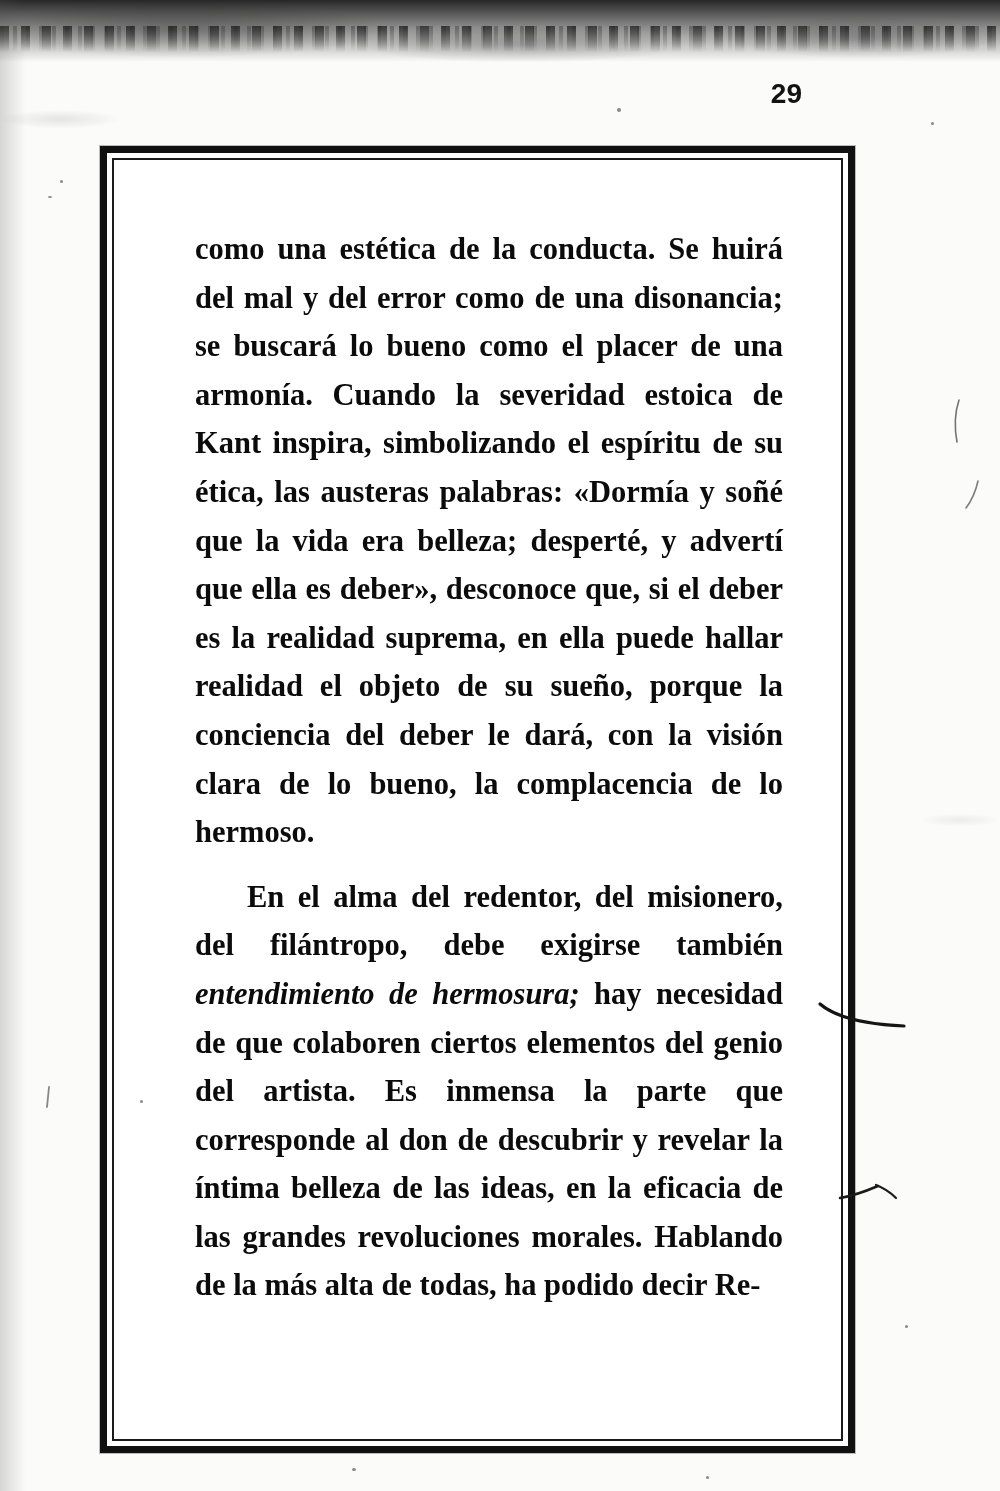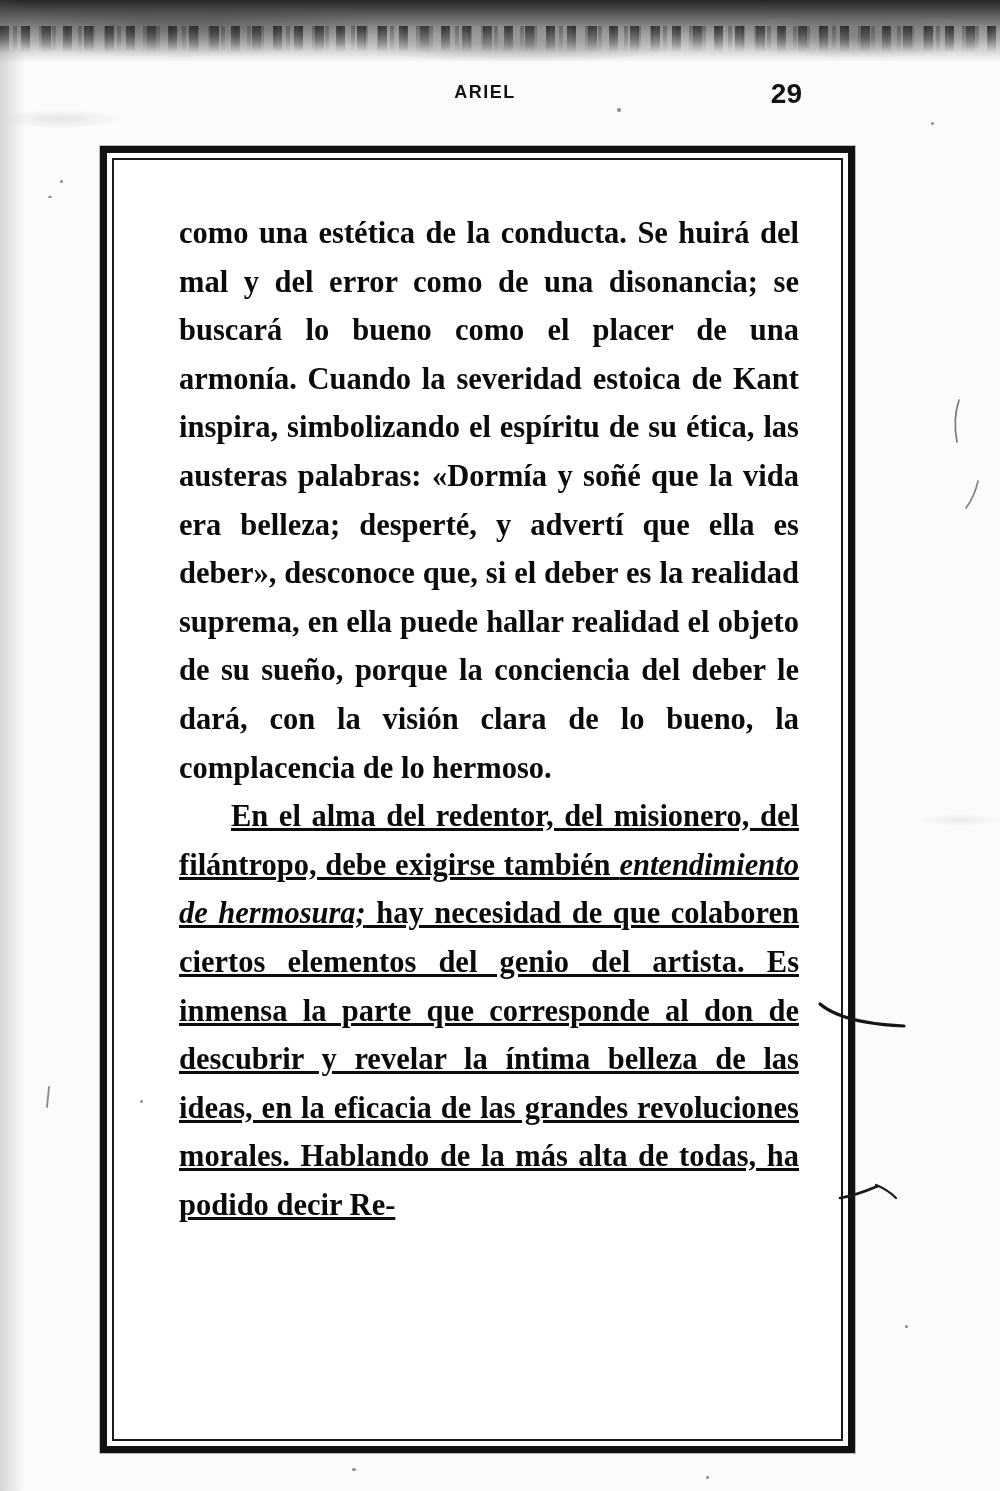--- a/index.html
+++ b/index.html
@@ -113,33 +113,32 @@
   }
 
   .text-body {
     position: absolute;
     left: 72px;
     top: 56px;
     width: 620px;
   }
 
   p.para {
-    margin: 0;
+    margin: 16px;
     font-size: 30.5px;
     line-height: 48.6px;
     text-align: justify;
     text-justify: inter-word;
     font-family: "Liberation Serif", serif;
     color: #0b0b0b;
     font-weight: 600;
     -webkit-font-smoothing: none;
   }
   p.para.indent {
     text-indent: 52px;
-    text-decoration: underline;
   }
   p.para + p.para {
     margin-top: 0;
   }
   .ital {
     font-style: italic;
   }
 
   
   .pen {
@@ -187,23 +186,20 @@
 </style>
 </head>
 <body>
 
 <div class="page">
 
   <div class="scan-noise"></div>
   <div class="top-edge"></div>
   <div class="left-edge"></div>
 
-  <div class="running-head">
-    <span class="running-title">ARIEL</span>
-  </div>
 
   <div class="folio">29</div>
 
   <div class="text-frame">
     <div class="text-frame-inner"></div>
 
     <div class="text-body">
       <p class="para">
         <span>como una estética de la conducta. Se huirá del mal y del error como de una disonancia; se buscará lo bueno como el placer de una armonía. Cuando la severidad estoica de Kant inspira, simbolizando el espíritu de su ética, las austeras palabras: «Dormía y soñé que la vida era belleza; desperté, y advertí que ella es deber», desconoce que, si el deber es la realidad suprema, en ella puede hallar realidad el objeto de su sueño, porque la conciencia del deber le dará, con la visión clara de lo bueno, la complacencia de lo hermoso.</span>
       </p>

